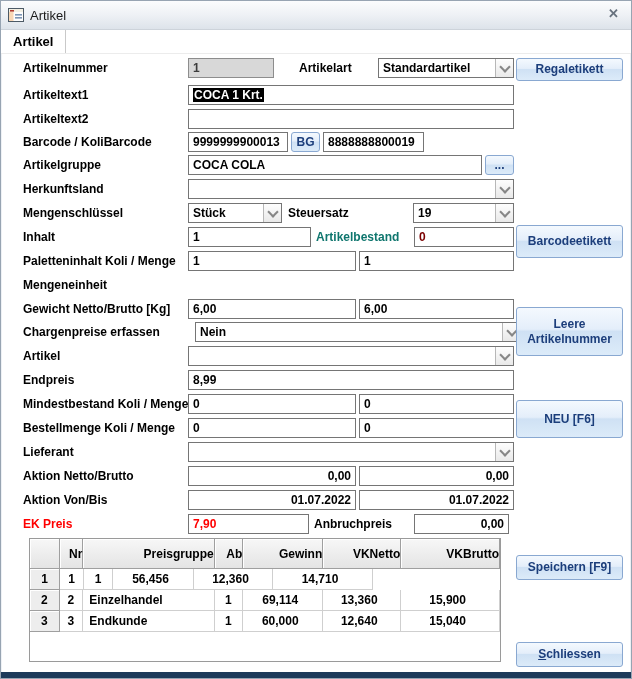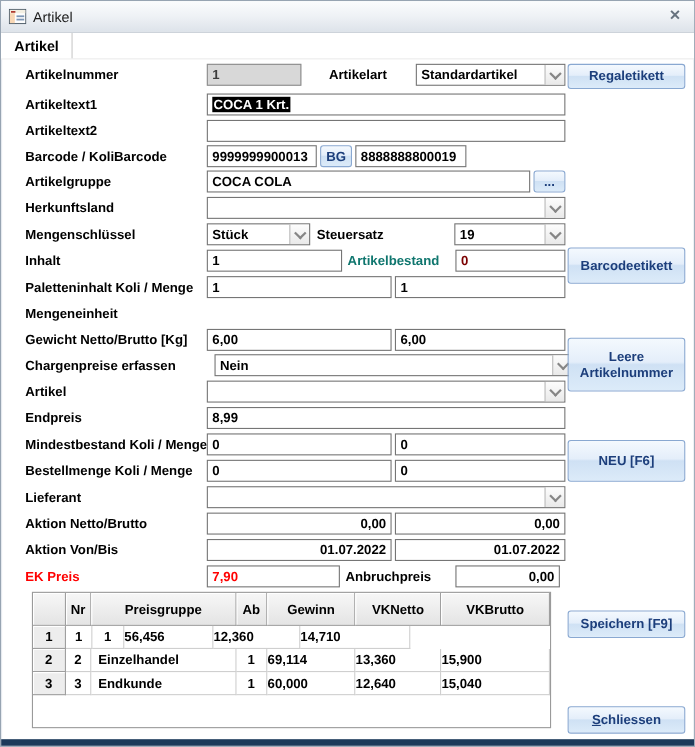--- a/index.html
+++ b/index.html
@@ -38,25 +38,25 @@
     display:flex;align-items:center;justify-content:center;}
   .u{text-decoration:underline;}
   .grid{position:absolute;left:28px;top:537px;width:472px;height:124px;box-sizing:border-box;
     border:1px solid #9a9a9a;background:#ffffff;overflow:hidden;}
   .g-hrow{display:flex;height:30px;}
   .g-row{display:flex;height:21px;}
   .gc{box-sizing:border-box;font-size:12px;font-weight:bold;color:#000;padding-top:3px;
     border-right:1px solid #cfcfcf;border-bottom:1px solid #cfcfcf;white-space:nowrap;overflow:hidden;}
   .gh{box-sizing:border-box;background:linear-gradient(180deg,#f7f7f7,#e4e4e4);
     border-right:1px solid #9f9f9f;border-bottom:1px solid #9f9f9f;box-shadow:inset 1px 1px 0 #fff;
-    font-size:12px;font-weight:bold;text-align:center;padding-top:8px;}
+    font-size:12px;font-weight:bold;text-align:right;padding-top:8px;}
   .gsel{box-sizing:border-box;background:#ededed;border-right:1px solid #9f9f9f;border-bottom:1px solid #9f9f9f;
     box-shadow:inset 1px 1px 0 #fff;font-size:12px;font-weight:bold;text-align:center;padding-top:3px;cursor:pointer;}
   .w-sel{width:30px}.w-nr{width:24px}.w-pg{width:133px}.w-ab{width:29px}.w-g{width:81px}.w-vn{width:79px}.w-vb{width:100px}
-  .num{text-align:left;padding-right:5px}.txt{text-align:left;padding-left:6px}.ctr{text-align:center}
+  .num{text-align:center;padding-right:5px}.txt{text-align:left;padding-left:6px}.ctr{text-align:center}
   .bottombar{position:absolute;left:0;right:0;top:671px;height:8px;background:#1c3a5a;}
 </style>
 </head>
 <body>
 
 <div class="window">
 
   <div class="titlebar">
     <span class="app-icon">
       <svg width="16" height="14" viewBox="0 0 16 14">

